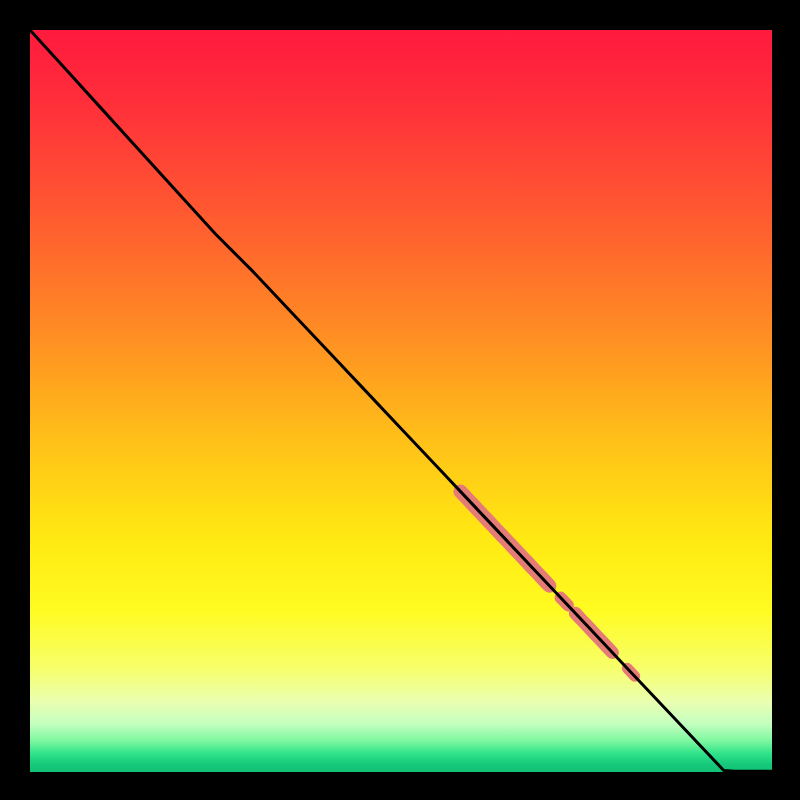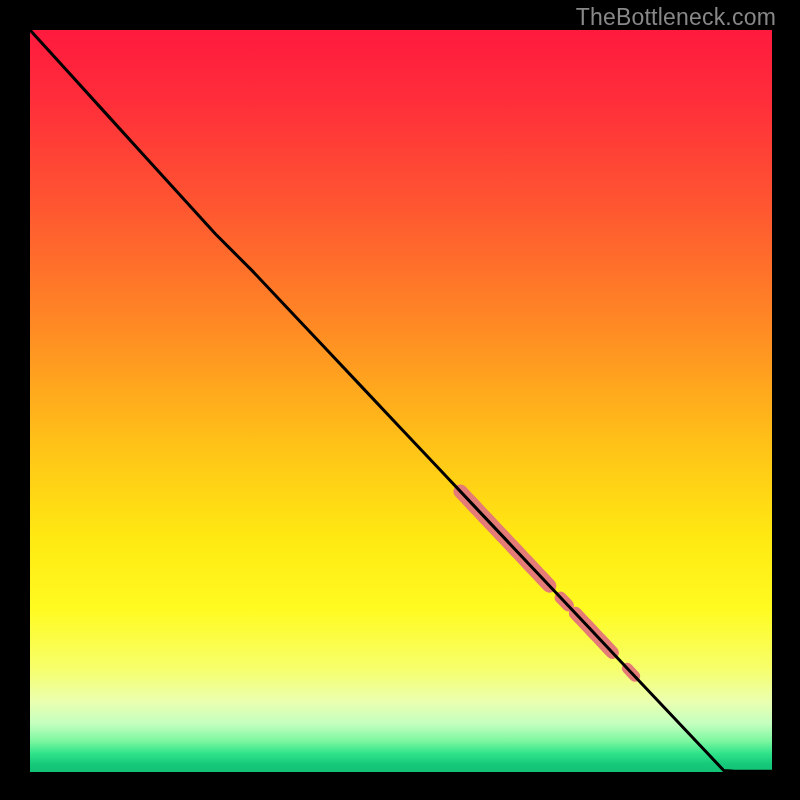--- a/index.html
+++ b/index.html
@@ -30,21 +30,20 @@
   svg {
     position: absolute;
     left: 0;
     top: 0;
   }
 </style>
 </head>
 <body>
 
 <div class="stage">
-  <div class="watermark">TheBottleneck.com</div>
 
   <svg id="chart-svg" width="800" height="800" viewBox="0 0 800 800">
     <defs>
       <linearGradient id="bg-grad" x1="0" y1="0" x2="0" y2="1">
           <stop offset="0.00%" stop-color="#ff1a3e"></stop>
           <stop offset="10.00%" stop-color="#ff2f3a"></stop>
           <stop offset="25.00%" stop-color="#ff5a30"></stop>
           <stop offset="40.00%" stop-color="#ff8a24"></stop>
           <stop offset="55.00%" stop-color="#ffbf18"></stop>
           <stop offset="68.00%" stop-color="#ffe812"></stop>

